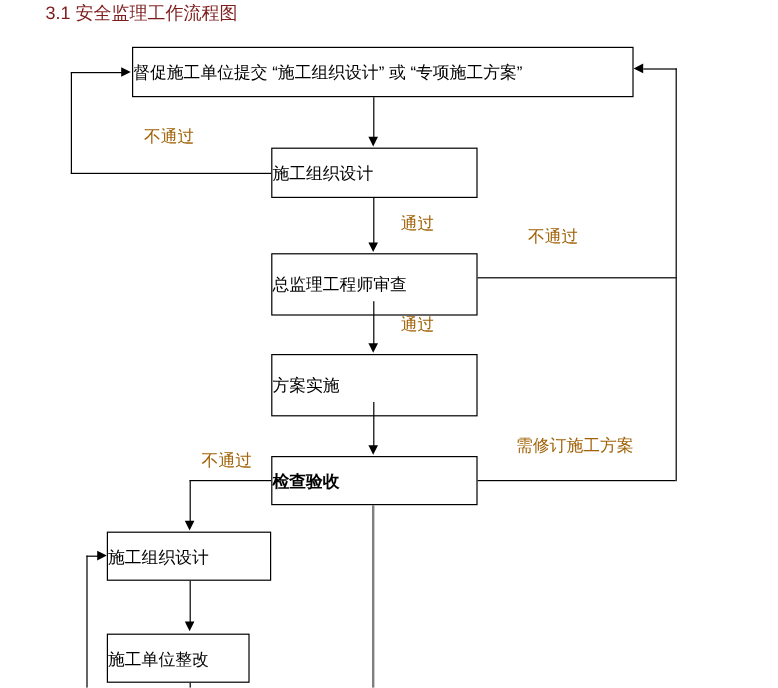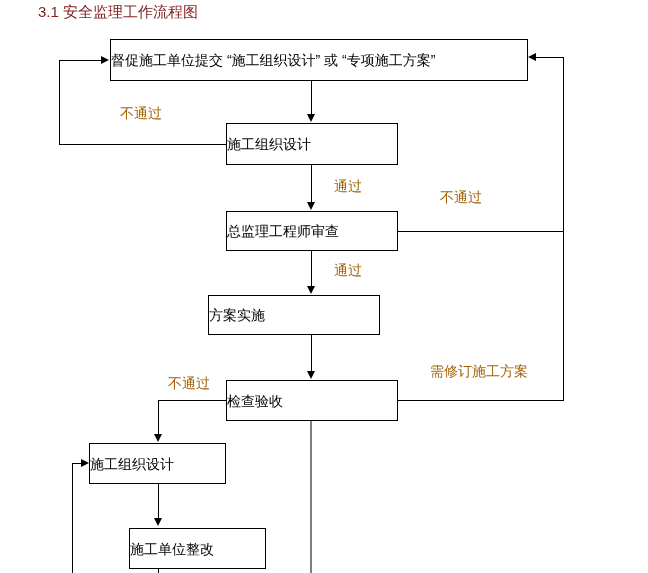--- a/index.html
+++ b/index.html
@@ -85,37 +85,37 @@
   <div class="heading">3.1 安全监理工作流程图</div>
 
   <div class="node" style="left:110px; top:39px; width:418px; height:42px;">
     <span>督促施工单位提交 “施工组织设计” 或 “专项施工方案”</span>
   </div>
 
   <div class="node" style="left:226px; top:123px; width:172px; height:42px;">
     <span>施工组织设计</span>
   </div>
 
-  <div class="node" style="left:226px; top:211px; width:172px; height:40px;">
+  <div class="node" style="left:226px; top:211px; width:172px; height:52px;">
     <span>总监理工程师审查</span>
   </div>
 
-  <div class="node" style="left:208px; top:295px; width:172px; height:40px;">
+  <div class="node" style="left:226px; top:295px; width:172px; height:52px;">
     <span>方案实施</span>
   </div>
 
-  <div class="node" style="left:226px; top:380px; width:172px; height:41px;">
+  <div class="node" style="left:226px; top:380px; width:172px; height:41px;font-weight:bold;">
     <span>检查验收</span>
   </div>
 
   <div class="node" style="left:89px; top:443px; width:137px; height:41px;">
     <span>施工组织设计</span>
   </div>
 
-  <div class="node" style="left:89px; top:528px; width:137px; height:41px;margin-left:40px;">
+  <div class="node" style="left:89px; top:528px; width:119px; height:41px;">
     <span>施工单位整改</span>
   </div>
 
   <div class="edge-label" style="left:120px; top:104px;">不通过</div>
 
   <div class="edge-label" style="left:334px; top:177px;">通过</div>
 
   <div class="edge-label" style="left:440px; top:188px;">不通过</div>
 
   <div class="edge-label" style="left:334px; top:261px;">通过</div>

